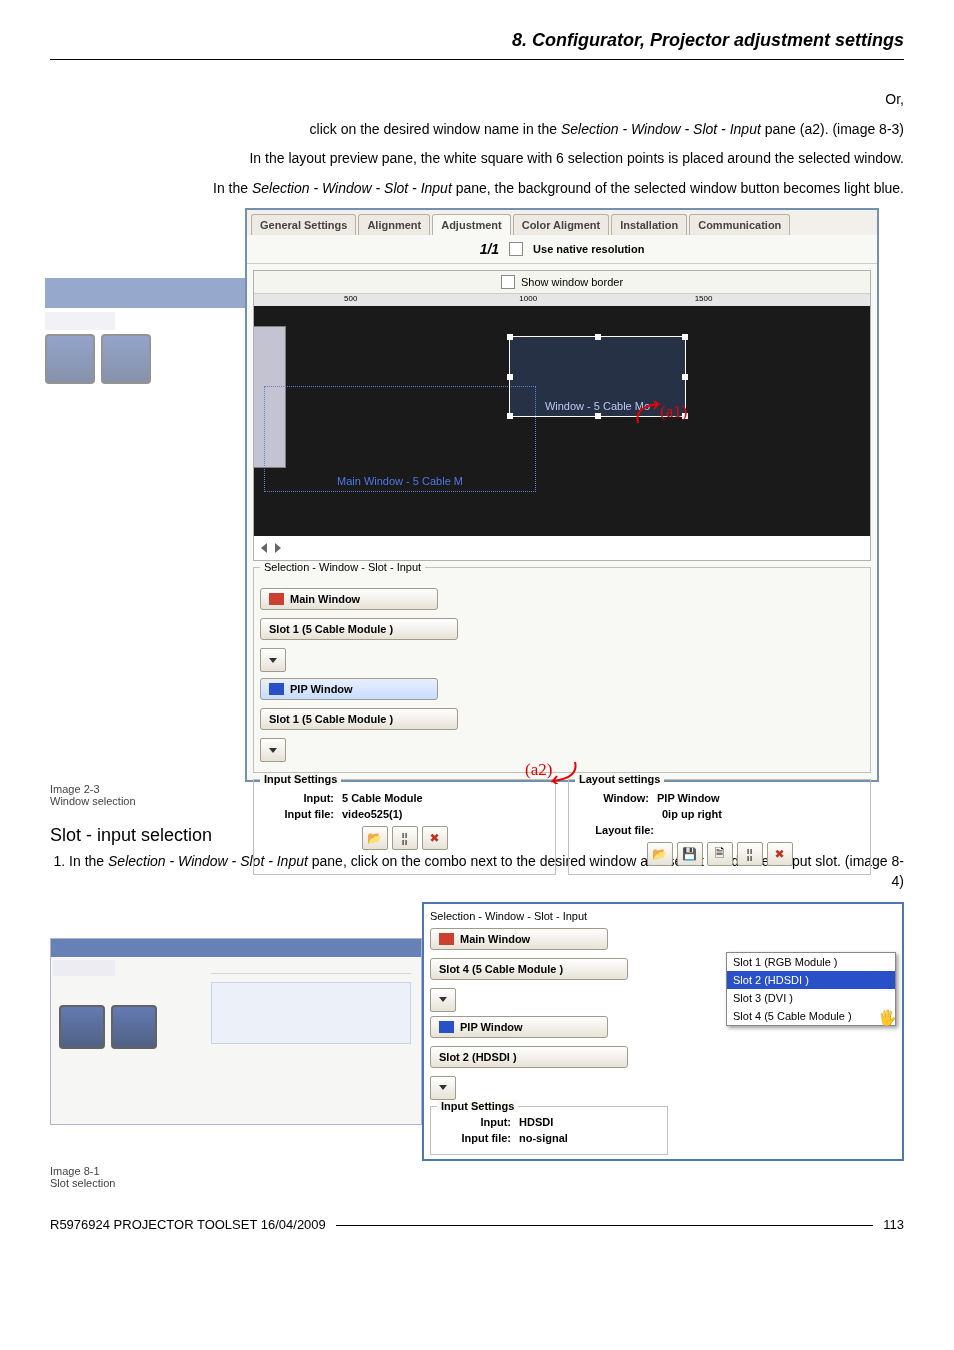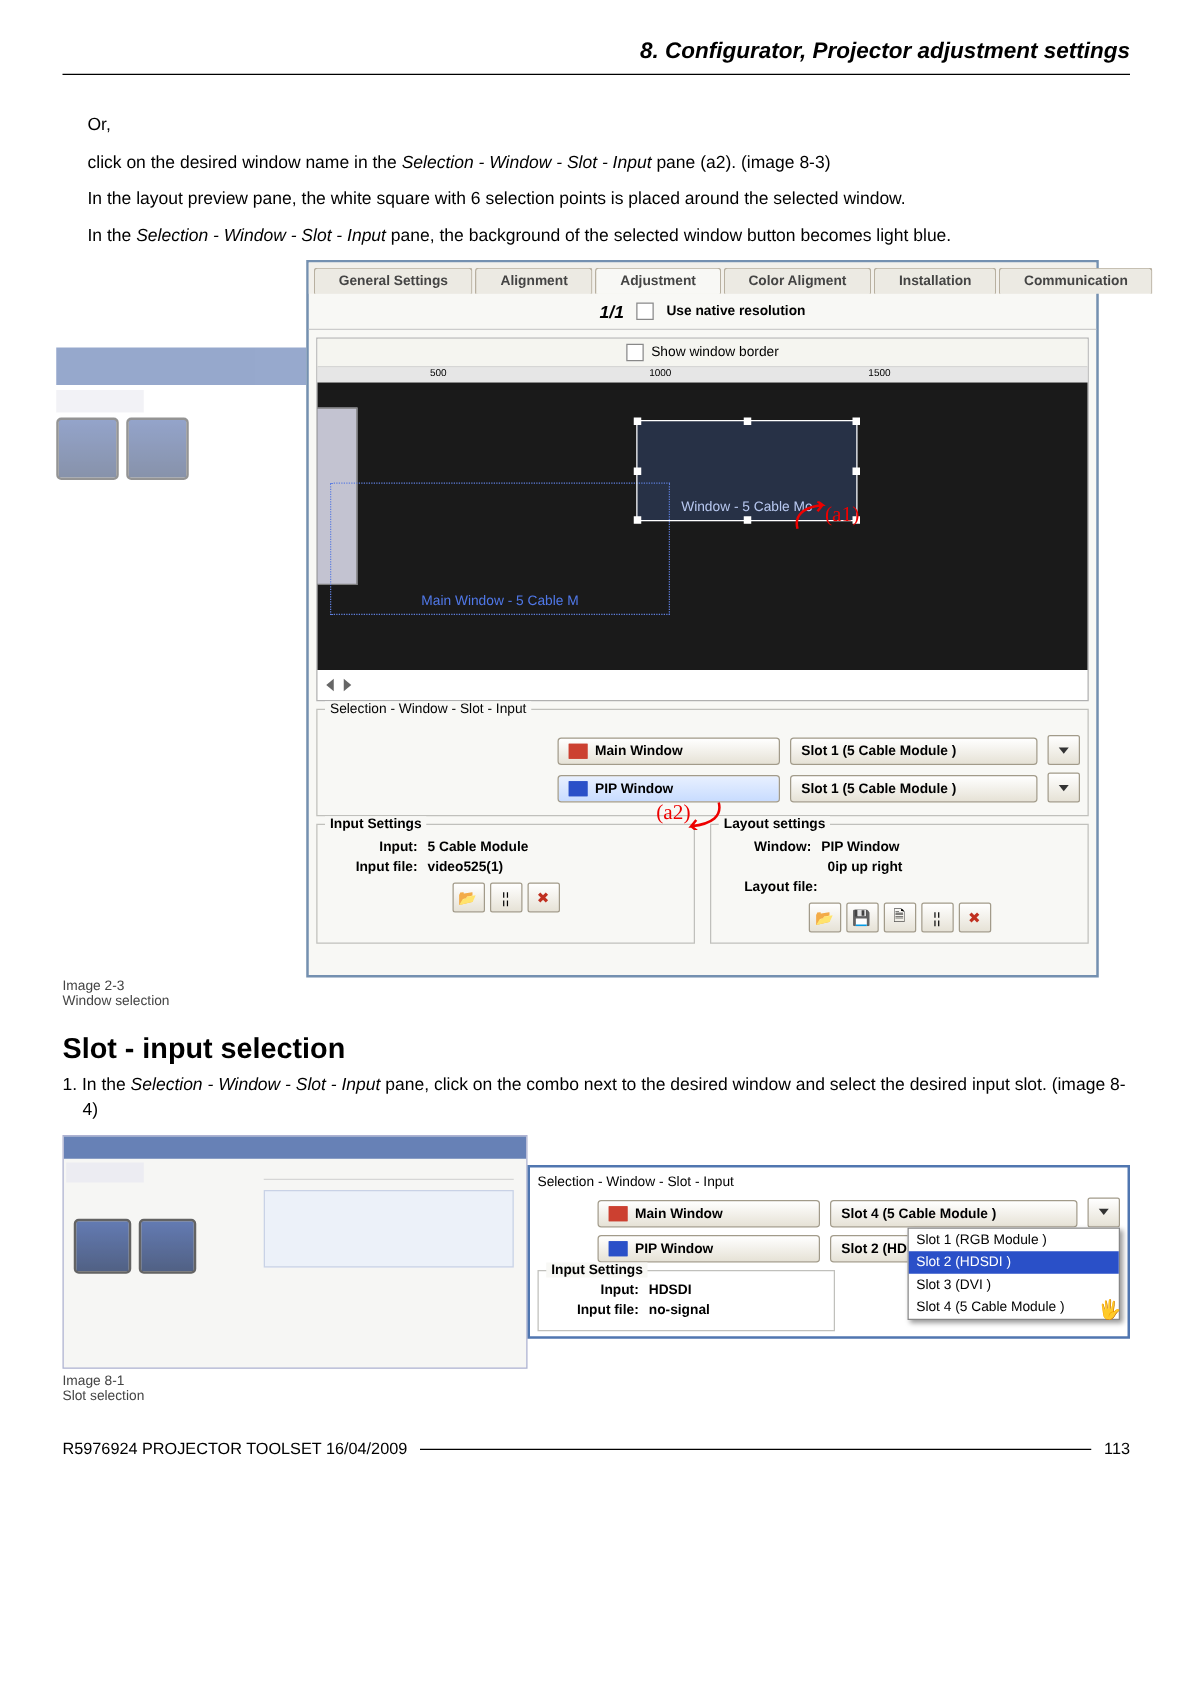--- a/index.html
+++ b/index.html
@@ -16,21 +16,21 @@
     font-style: italic;
     font-weight: bold;
     font-size: 18px;
     margin-bottom: 8px;
   }
   .header-rule {
     border: none;
     border-top: 1.5px solid #000;
     margin: 0 0 30px 0;
   }
-  p { margin: 4px 0 10px 0; line-height: 1.4; }
+  p { margin: 4px 0 10px 0; line-height: 1.4; text-align: right; }
   .indent { margin-left: 20px; }
   em { font-style: italic; }
   .fig83-wrap { margin: 10px 0 5px 0; }
   .fig83 {
     position: relative;
     width: 830px;
     height: 570px;
     margin-left: -5px;
   }
   .app-window {
@@ -45,21 +45,21 @@
     font-size: 11px;
     color: #000;
   }
   .tab-row {
     display: flex;
     gap: 2px;
     padding: 4px 4px 0 4px;
     background: #f2f0eb;
   }
   .tab {
-    padding: 4px 19px;
+    padding: 4px 8px;
     background: #eceae3;
     border: 1px solid #b8b0a0;
     color: #444;
     border-bottom: none;
     border-top-left-radius: 3px;
     border-top-right-radius: 3px;
     font-weight: bold;
     white-space: nowrap;
   }
   .tab.active { background: #f8f8f5; }
@@ -197,21 +197,21 @@
     padding: 6px 6px 4px 6px;
     position: relative;
   }
   .sel-legend {
     position: absolute;
     top: -7px; left: 6px;
     background: #f8f8f5;
     padding: 0 4px;
     font-size: 11px;
   }
-  .win-slot-row { display: flex; justify-content: flex-end; gap: 8px; margin: 14px 0 6px 0; align-items: flex-end; }
+  .win-slot-row { display: flex; justify-content: flex-end; gap: 8px; margin: 14px 0 6px 0; align-items: flex-start; flex-direction: column; }
   .win-btn, .slot-btn {
     border: 1px solid #a29b8a;
     padding: 4px 8px;
     background: linear-gradient(#fff,#e6e2d6);
     min-width: 160px;
     display: inline-flex;
     align-items: center;
     gap: 6px;
     font-weight: bold;
     border-radius: 3px;
@@ -254,22 +254,22 @@
     font-size: 12px;
   }
   .red { color: #c03020; }
   .caption {
     font-size: 11px;
     color: #444;
     margin-top: 2px;
   }
   .caption .fn { font-weight: normal; }
   h3.h3-section {
-    font-size: 23px;
-    font-weight: bold;
+    font-size: 18px;
+    font-weight: normal;
     margin: 18px 0 6px 0;
   }
   .fig84-wrap { margin: 8px 0 4px 0; }
   .fig84 { display: flex; align-items: center; }
   .fig84-left {
     width: 370px;
     height: 185px;
     border: 1px solid #9aa0c8;
     background: #f4f4f2;
     opacity: 0.8;

